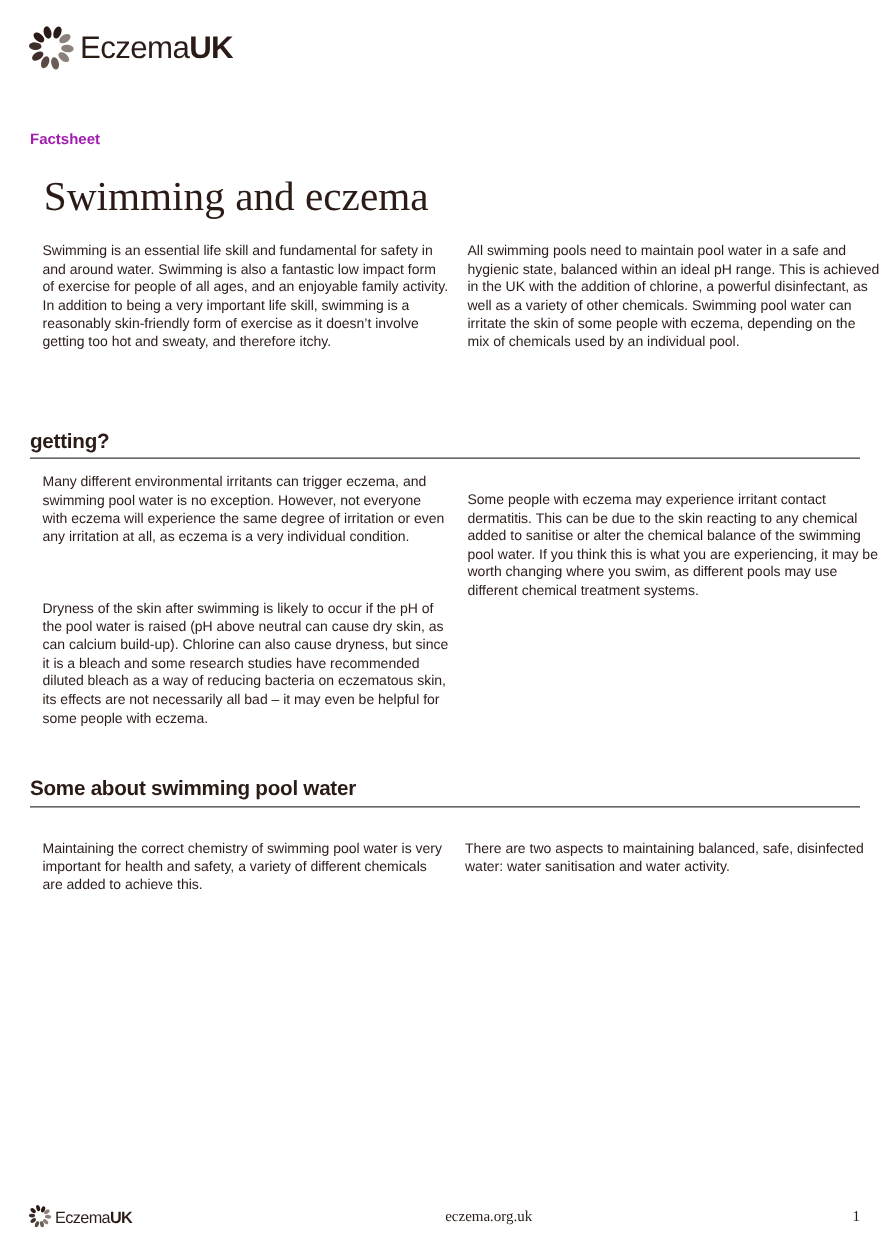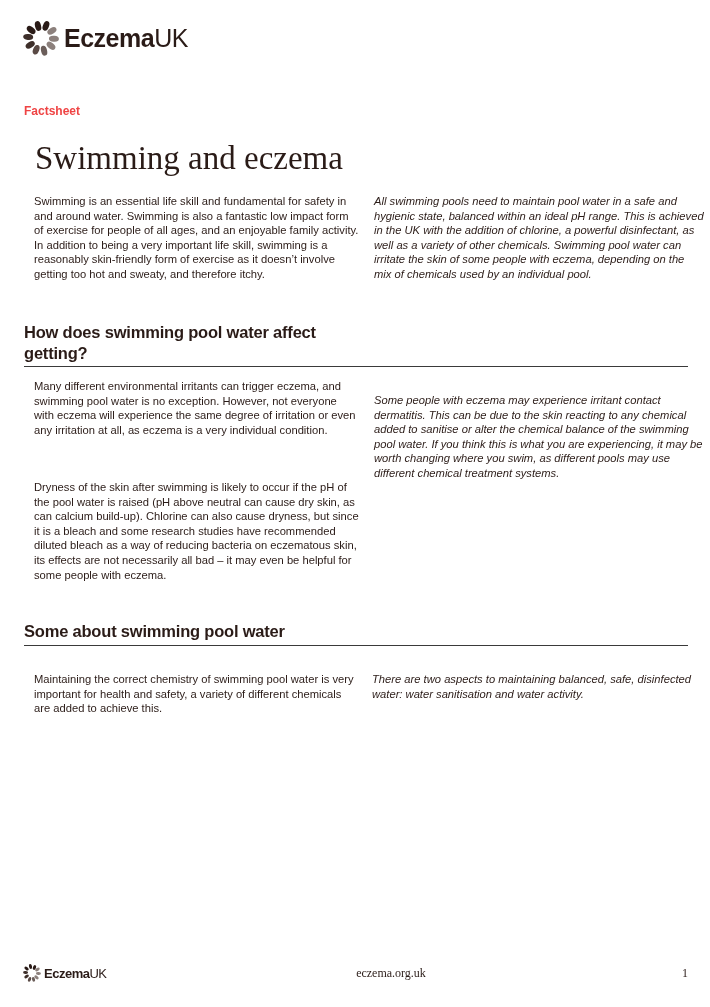--- a/index.html
+++ b/index.html
@@ -7,29 +7,29 @@
     width: 710px; height: 1007px; background: #ffffff; position: relative;
     color: #2a1b17; font-family: "Liberation Sans", sans-serif; overflow: hidden;
   }
   .logo { position: absolute; display: flex; align-items: center; }
   .logo-top { left: 23px; top: 20px; }
   .logo-icon { position: relative; }
   .logo-top .logo-icon { width: 36px; height: 36px; }
   .dot { position: absolute; border-radius: 50%; }
   .logo-text { font-family: "Liberation Sans", sans-serif; color: #2a1b17; letter-spacing: -0.5px; }
   .logo-top .logo-text { font-size: 25px; margin-left: 5px; }
-  .logo-text .bold { font-weight: bold; margin-top: 32px; }
-  .logo-text .light { font-weight: normal; }
+  .logo-text .bold { font-weight: normal; margin-top: 32px; }
+  .logo-text .light { font-weight: bold; }
 
-  .kicker { position: absolute; left: 24px; top: 104px; font-size: 12px; font-weight: bold; color: #ef4444; }
+  .kicker { position: absolute; left: 24px; top: 104px; font-size: 12px; font-weight: bold; color: #a21caf; }
   .title { position: absolute; left: 23px; top: 128px; font-family: "Liberation Serif", serif; font-size: 33px; color: #2a1b17; font-weight: normal; margin: 12px; }
 
   .col { position: absolute; font-size: 11.2px; line-height: 14.6px; color: #2a1b17; margin: 10px; }
   .col-left { left: 24px; width: 325px; }
-  .col-right { left: 364px; width: 330px; font-style: italic; }
+  .col-right { left: 364px; width: 330px; }
 
   .h2 { position: absolute; left: 24px; font-size: 16.5px; font-weight: bold; line-height: 21px; margin: 0; color: #2a1b17; letter-spacing: -0.2px; }
   .rule { position: absolute; left: 24px; width: 664px; height: 1px; background: #3a3a3a; }
 
   .footer-logo { left: 23px; top: 964px; }
   .footer-logo .logo-icon { width: 18px; height: 18px; }
   .footer-logo .logo-text { font-size: 13px; margin-left: 3px; }
   .footer-url { position: absolute; left: 0; width: 710px; top: 966px; text-align: center; font-family: "Liberation Serif", serif; font-size: 12px; color: #2a1b17; padding-left: 36px; }
   .page-num { position: absolute; right: 22px; top: 966px; font-family: "Liberation Serif", serif; font-size: 12px; color: #2a1b17; }
 </style>
@@ -54,21 +54,21 @@
   </div>
 </div>
 
 <div class="kicker">Factsheet</div>
 <h1 class="title">Swimming and eczema</h1>
 
 <p class="col col-left" style="top:184px">Swimming is an essential life skill and fundamental for safety in and around water. Swimming is also a fantastic low impact form of exercise for people of all ages, and an enjoyable family activity. In addition to being a very important life skill, swimming is a reasonably skin-friendly form of exercise as it doesn’t involve getting too hot and sweaty, and therefore itchy.</p>
 <p class="col col-right" style="top:184px">All swimming pools need to maintain pool water in a safe and hygienic state, balanced within an ideal pH range. This is achieved in the UK with the addition of chlorine, a powerful disinfectant, as well as a variety of other chemicals. Swimming pool water can irritate the skin of some people with eczema, depending on the mix of chemicals used by an individual pool.</p>
 
 <h2 class="h2" style="top:322px">
-  <span>How does swimming pool water affect</span><br>
+  <br>
   <span>getting?</span>
 </h2>
 <div class="rule" style="top:366px"></div>
 
 <p class="col col-left" style="top:369px">Many different environmental irritants can trigger eczema, and swimming pool water is no exception. However, not everyone with eczema will experience the same degree of irritation or even any irritation at all, as eczema is a very individual condition.</p>
 <p class="col col-left" style="top:470px">Dryness of the skin after swimming is likely to occur if the pH of the pool water is raised (pH above neutral can cause dry skin, as can calcium build-up). Chlorine can also cause dryness, but since it is a bleach and some research studies have recommended diluted bleach as a way of reducing bacteria on eczematous skin, its effects are not necessarily all bad – it may even be helpful for some people with eczema.</p>
 <p class="col col-right" style="top:383px">Some people with eczema may experience irritant contact dermatitis. This can be due to the skin reacting to any chemical added to sanitise or alter the chemical balance of the swimming pool water. If you think this is what you are experiencing, it may be worth changing where you swim, as different pools may use different chemical treatment systems.</p>
 
 <h2 class="h2" style="top:621px">Some about swimming pool water</h2>
 <div class="rule" style="top:645px"></div>

